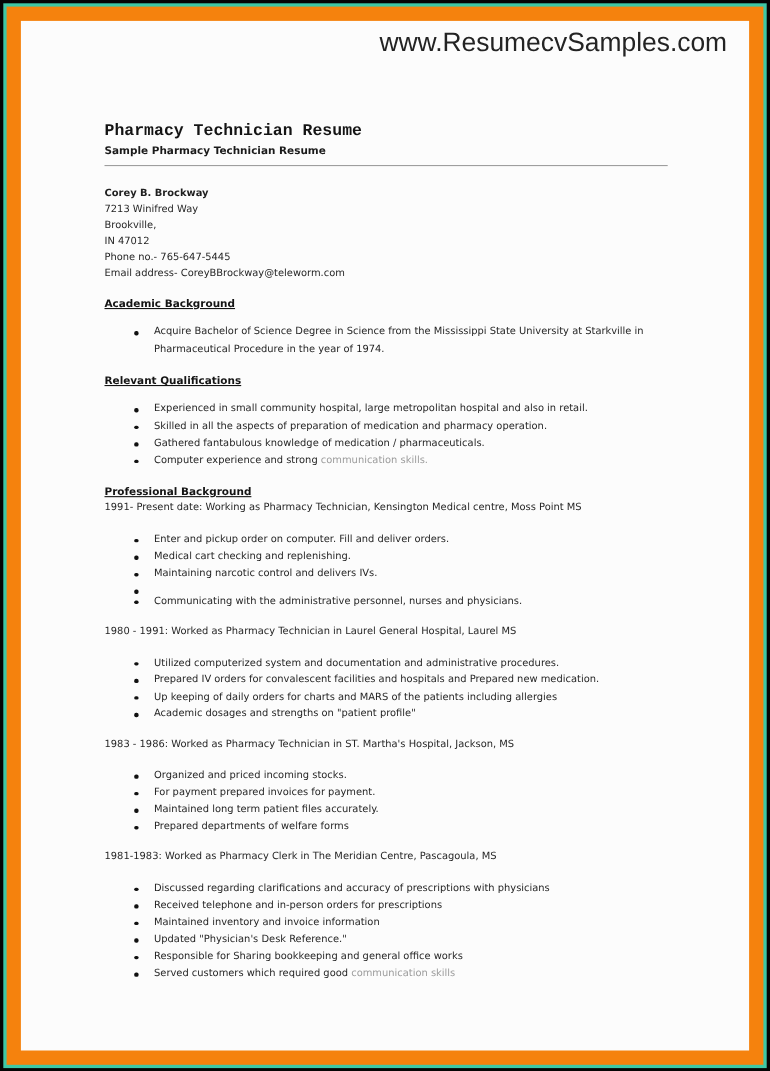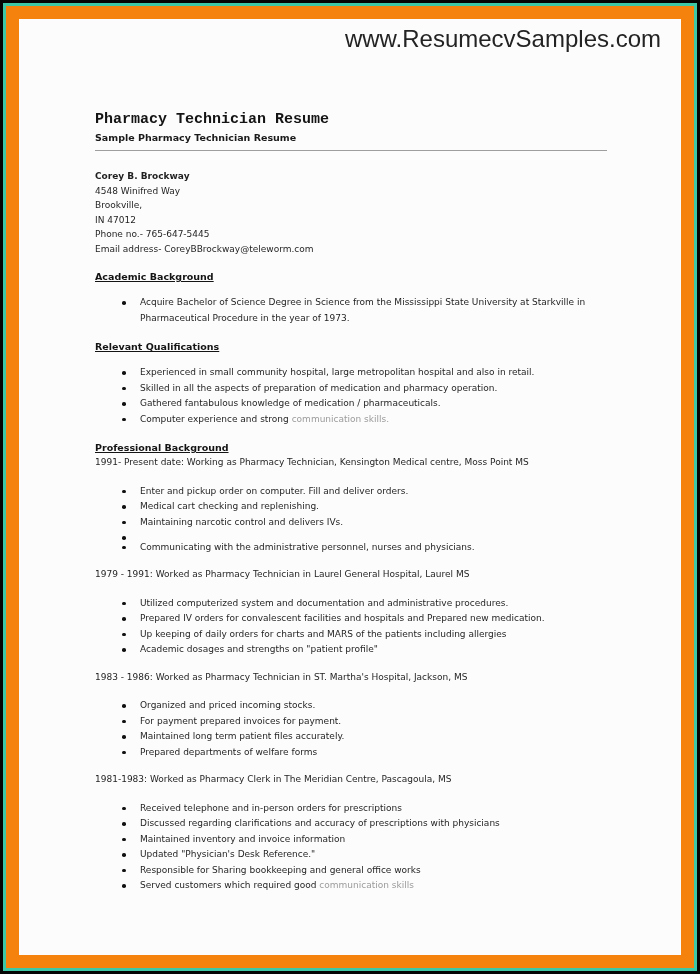--- a/index.html
+++ b/index.html
@@ -59,32 +59,32 @@
         <div class="site-header">www.ResumecvSamples.com</div>
 
         <div class="content">
 
           <h1 class="doc-title">Pharmacy Technician Resume</h1>
           <div class="doc-subtitle">Sample Pharmacy Technician Resume</div>
           <hr class="rule">
 
           <div class="contact">
             <div class="contact-name">Corey B. Brockway</div>
-            <div>4548 Winifred Way</div>
+            <div>7213 Winifred Way</div>
             <div>Brookville,</div>
             <div>IN 47012</div>
             <div>Phone no.- 765-647-5445</div>
             <div>Email address- CoreyBBrockway@teleworm.com</div>
           </div>
 
           <h2 class="sec-heading">Academic Background</h2>
           <div class="bullets">
             <div class="b">
               <span class="dot"></span>
-              <span class="bt"><span>Acquire Bachelor of Science Degree in Science from the Mississippi State University at Starkville in Pharmaceutical Procedure in the year of 1973.</span><span class="muted"></span></span>
+              <span class="bt"><span>Acquire Bachelor of Science Degree in Science from the Mississippi State University at Starkville in Pharmaceutical Procedure in the year of 1974.</span><span class="muted"></span></span>
             </div>
           </div>
 
           <h2 class="sec-heading">Relevant Qualifications</h2>
           <div class="bullets">
             <div class="b">
               <span class="dot"></span>
               <span class="bt"><span>Experienced in small community hospital, large metropolitan hospital and also in retail.</span><span class="muted"></span></span>
             </div>
             <div class="b">
@@ -119,21 +119,21 @@
             </div>
             <div class="b">
               <span class="dot"></span>
             </div>
             <div class="b">
               <span class="dot"></span>
               <span class="bt"><span>Communicating with the administrative personnel, nurses and physicians.</span><span class="muted"></span></span>
             </div>
           </div>
 
-          <div class="job-title">1979 - 1991: Worked as Pharmacy Technician in Laurel General Hospital, Laurel MS</div>
+          <div class="job-title">1980 - 1991: Worked as Pharmacy Technician in Laurel General Hospital, Laurel MS</div>
           <div class="bullets">
             <div class="b">
               <span class="dot"></span>
               <span class="bt"><span>Utilized computerized system and documentation and administrative procedures.</span><span class="muted"></span></span>
             </div>
             <div class="b">
               <span class="dot"></span>
               <span class="bt"><span>Prepared IV orders for convalescent facilities and hospitals and Prepared new medication.</span><span class="muted"></span></span>
             </div>
             <div class="b">
@@ -163,25 +163,25 @@
             <div class="b">
               <span class="dot"></span>
               <span class="bt"><span>Prepared departments of welfare forms</span><span class="muted"></span></span>
             </div>
           </div>
 
           <div class="job-title">1981-1983: Worked as Pharmacy Clerk in The Meridian Centre, Pascagoula, MS</div>
           <div class="bullets">
             <div class="b">
               <span class="dot"></span>
+              <span class="bt"><span>Discussed regarding clarifications and accuracy of prescriptions with physicians</span><span class="muted"></span></span>
+            </div>
+            <div class="b">
+              <span class="dot"></span>
               <span class="bt"><span>Received telephone and in-person orders for prescriptions</span><span class="muted"></span></span>
-            </div>
-            <div class="b">
-              <span class="dot"></span>
-              <span class="bt"><span>Discussed regarding clarifications and accuracy of prescriptions with physicians</span><span class="muted"></span></span>
             </div>
             <div class="b">
               <span class="dot"></span>
               <span class="bt"><span>Maintained inventory and invoice information</span><span class="muted"></span></span>
             </div>
             <div class="b">
               <span class="dot"></span>
               <span class="bt"><span>Updated "Physician's Desk Reference."</span><span class="muted"></span></span>
             </div>
             <div class="b">

